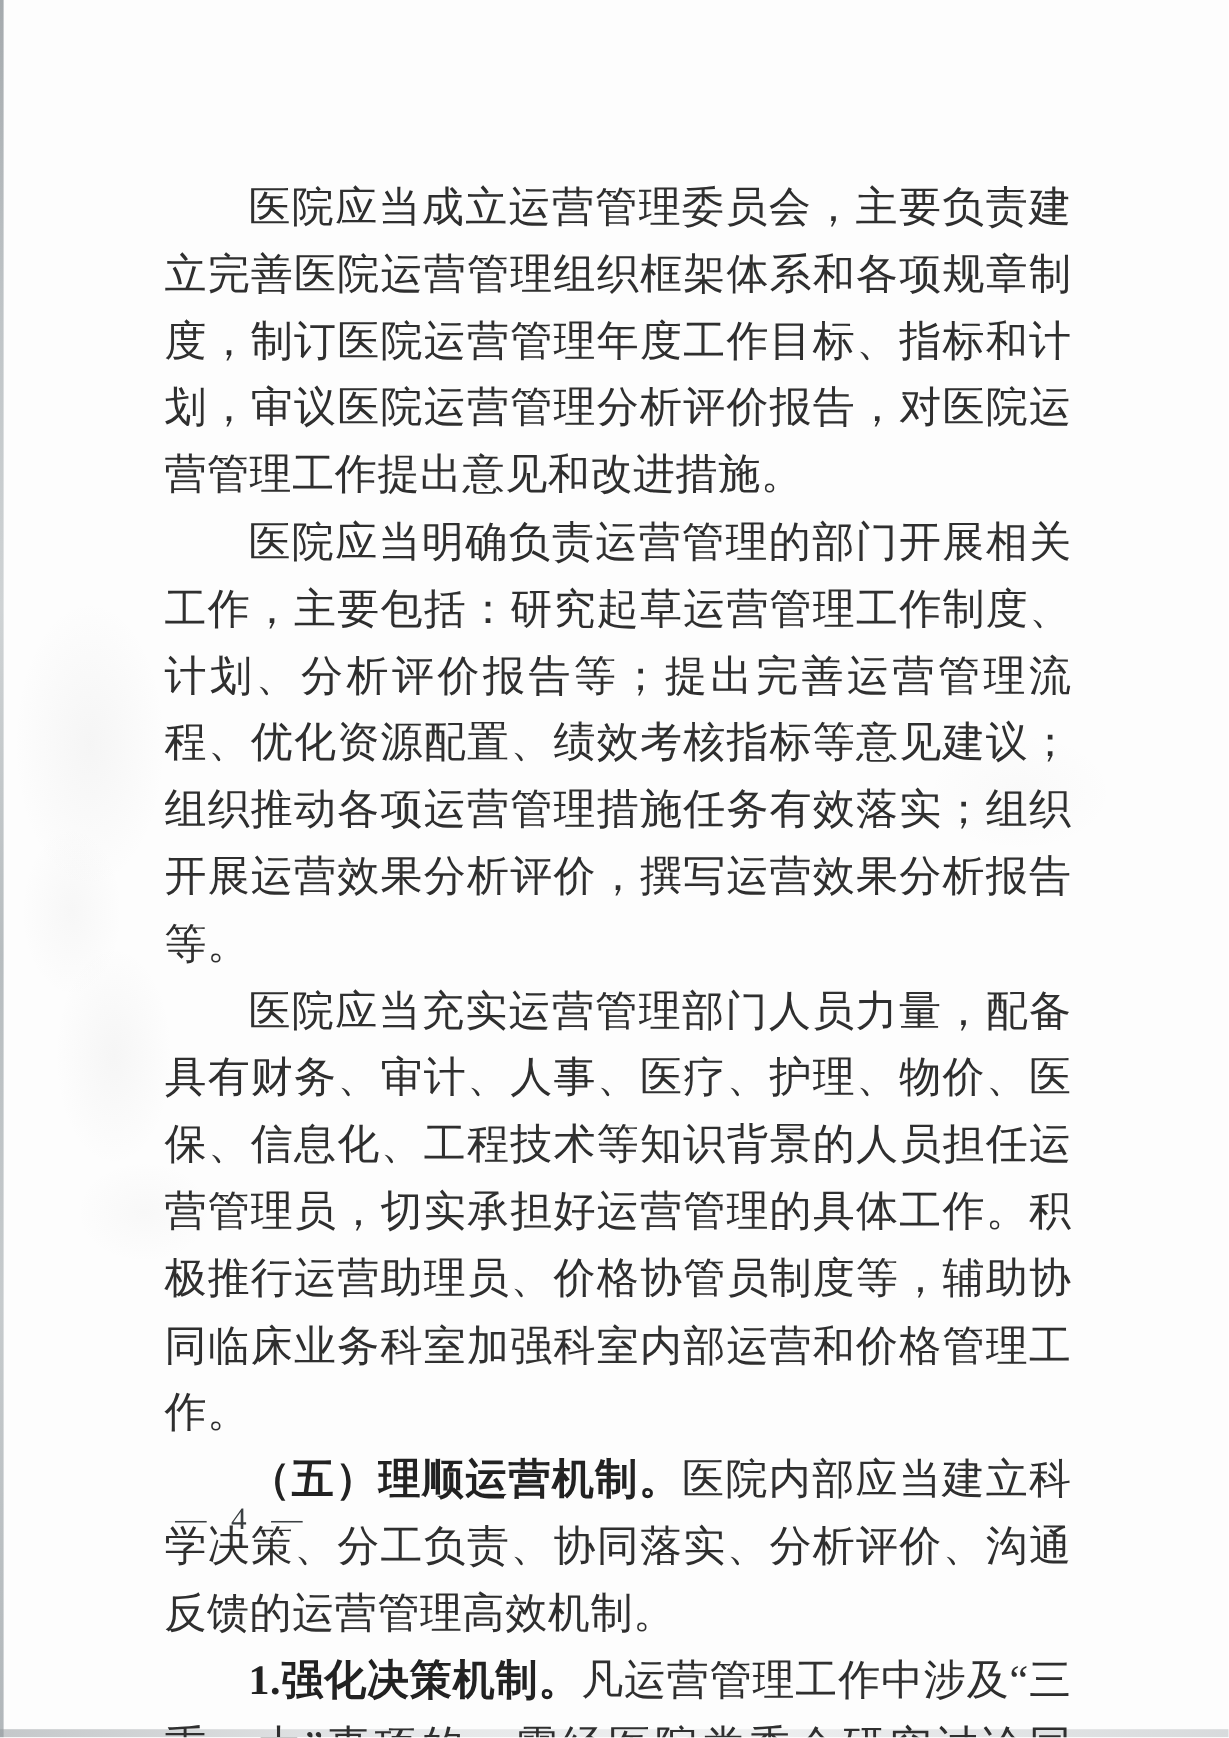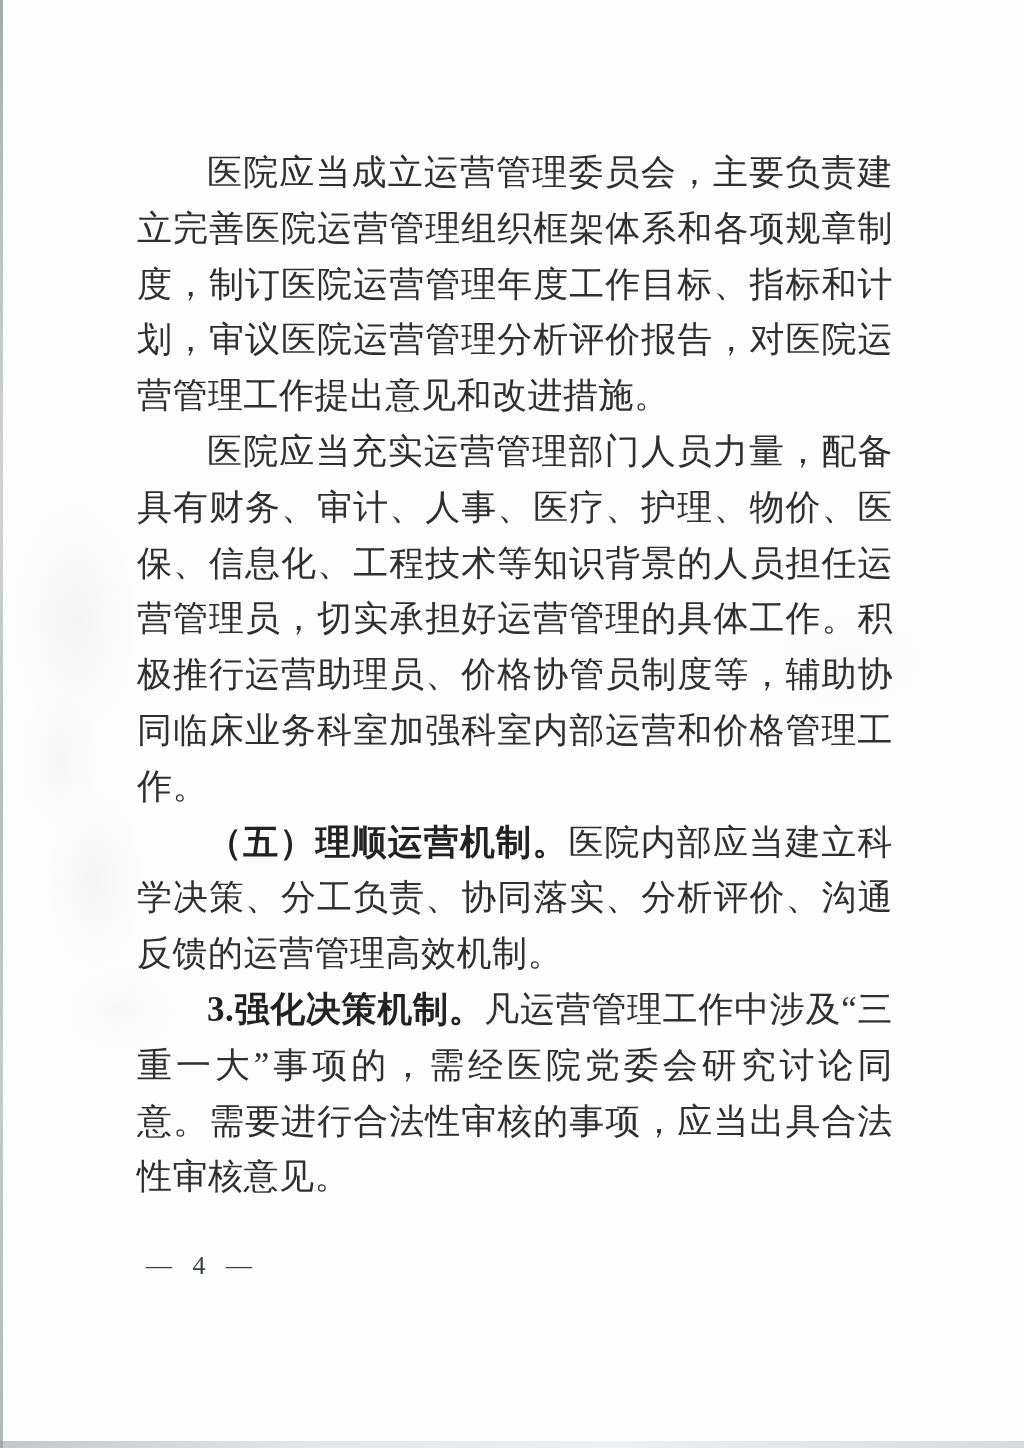--- a/index.html
+++ b/index.html
@@ -74,20 +74,21 @@
 </head>
 <body>
 
 <div class="page">
 
   <div class="scan-edge-left"></div>
   <div class="scan-edge-bottom"></div>
 
   <div class="content">
     <p class="para"><span class="lead"></span><span>医院应当成立运营管理委员会，主要负责建立完善医院运营管理组织框架体系和各项规章制度，制订医院运营管理年度工作目标、指标和计划，审议医院运营管理分析评价报告，对医院运营管理工作提出意见和改进措施。</span></p>
+    <p class="para"><span class="lead"></span><span>医院应当明确负责运营管理的部门开展相关工作，主要包括：研究起草运营管理工作制度、计划、分析评价报告等；提出完善运营管理流程、优化资源配置、绩效考核指标等意见建议；组织推动各项运营管理措施任务有效落实；组织开展运营效果分析评价，撰写运营效果分析报告等。</span></p>
     <p class="para"><span class="lead"></span><span>医院应当充实运营管理部门人员力量，配备具有财务、审计、人事、医疗、护理、物价、医保、信息化、工程技术等知识背景的人员担任运营管理员，切实承担好运营管理的具体工作。积极推行运营助理员、价格协管员制度等，辅助协同临床业务科室加强科室内部运营和价格管理工作。</span></p>
     <p class="para"><span class="lead">（五）理顺运营机制。</span><span>医院内部应当建立科学决策、分工负责、协同落实、分析评价、沟通反馈的运营管理高效机制。</span></p>
-    <p class="para"><span class="lead">3.强化决策机制。</span><span>凡运营管理工作中涉及“三重一大”事项的，需经医院党委会研究讨论同意。需要进行合法性审核的事项，应当出具合法性审核意见。</span></p>
+    <p class="para"><span class="lead">1.强化决策机制。</span><span>凡运营管理工作中涉及“三重一大”事项的，需经医院党委会研究讨论同意。需要进行合法性审核的事项，应当出具合法性审核意见。</span></p>
   </div>
 
   <div class="footer">— 4 —</div>
 
 </div>
 
 </body></html>

